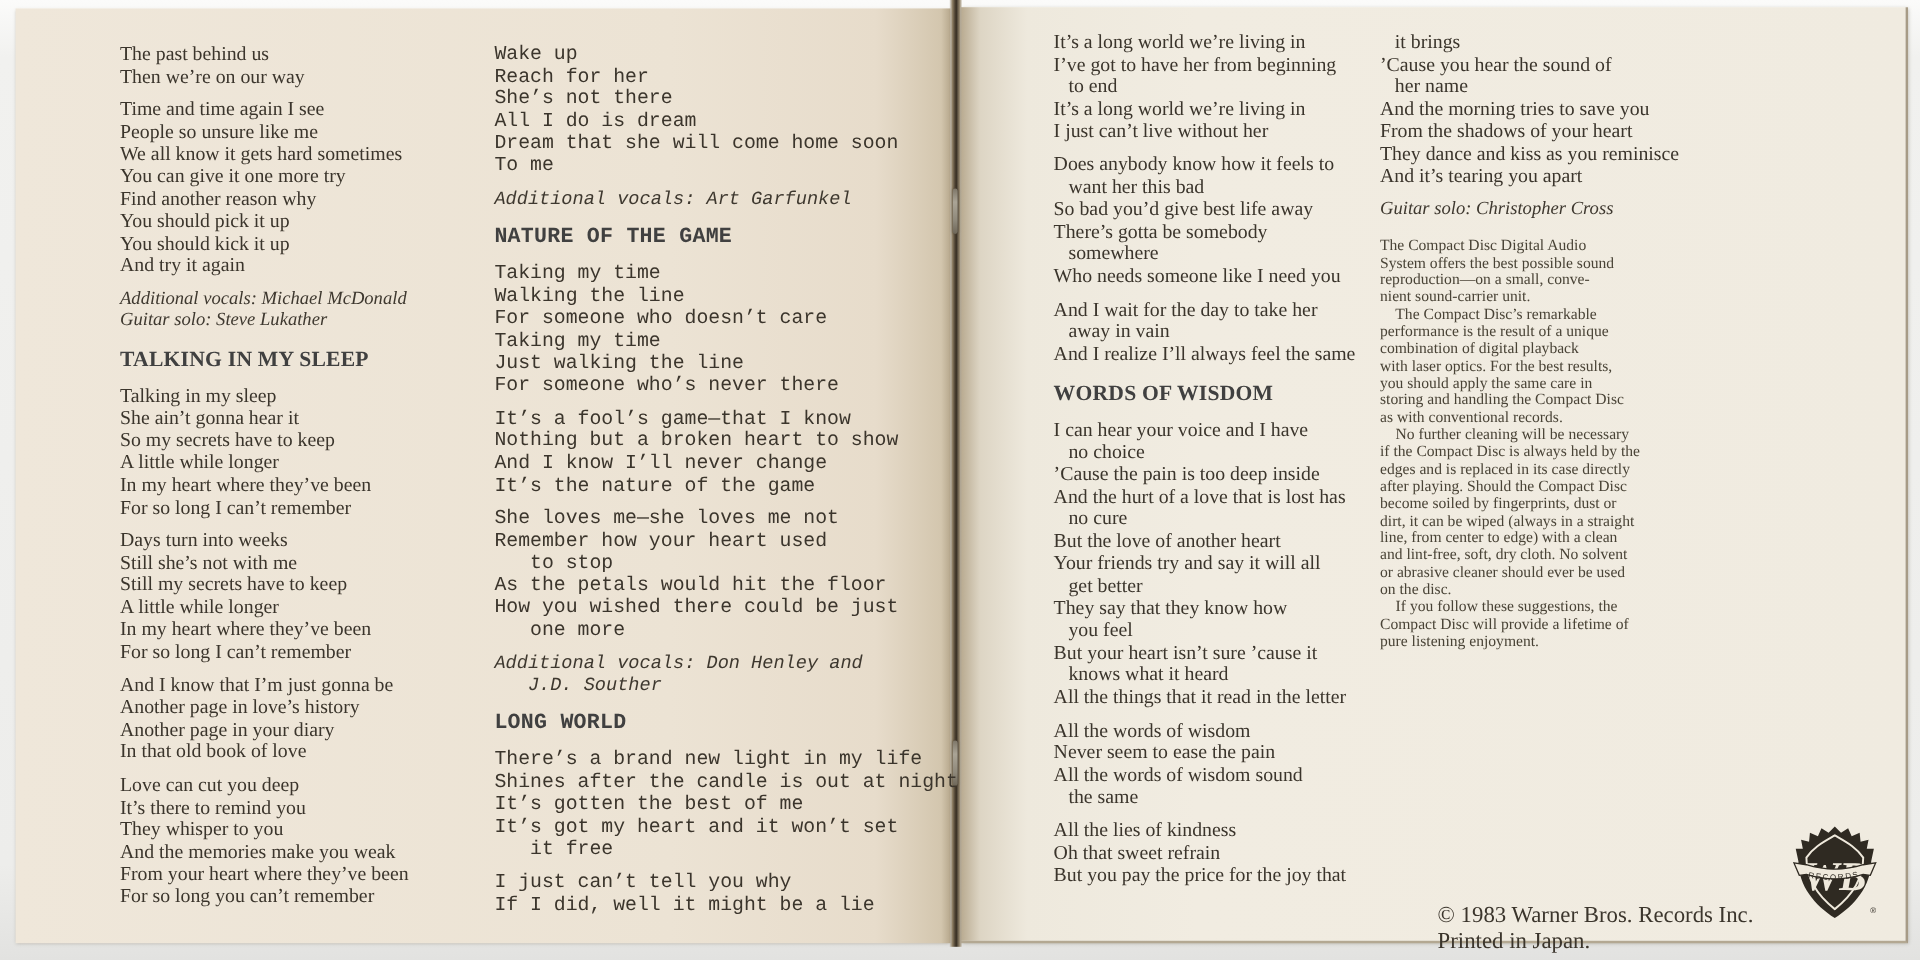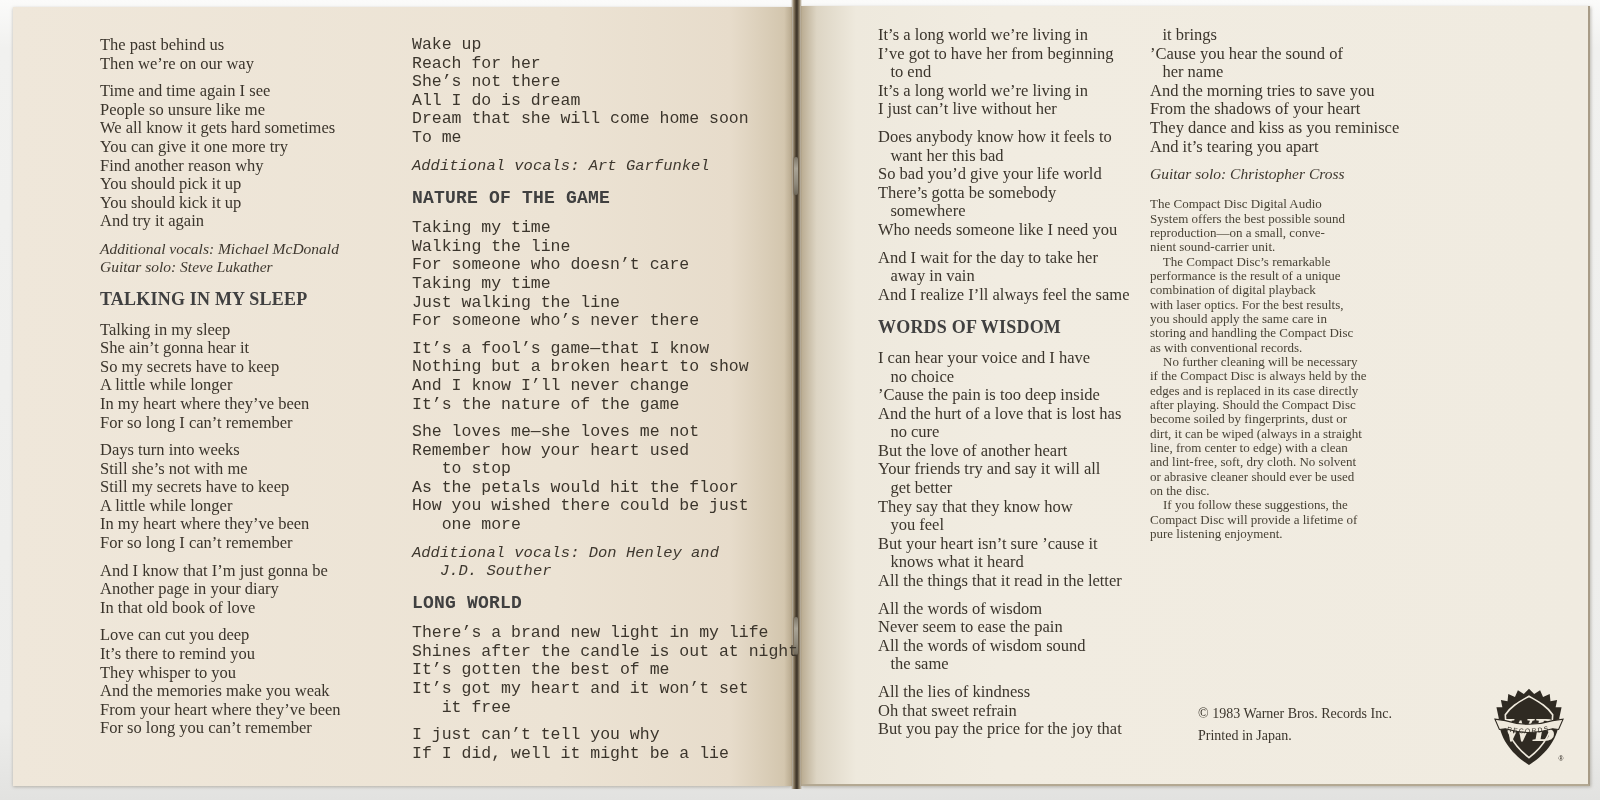--- a/index.html
+++ b/index.html
@@ -44,22 +44,22 @@
   }
   .block.credit{
     font-style:italic;font-size:15.5px;line-height:18px;
     margin-top:1px;margin-bottom:14px;color:#3e382f;
   }
   .block.info{
     font-size:13px;line-height:14.35px;color:#46403656;
     color:#494336;margin-top:7px;
   }
   .footer-copy{
-    position:absolute;left:1198px;top:703px;
-    font-size:14px;line-height:21.5px;color:#3b352c;
+    position:absolute;left:1198px;top:752px;
+    font-size:19px;line-height:21.5px;color:#3b352c;
   }
   .wb-logo{position:absolute;left:1492px;top:686px;width:74px;height:84px;}
 </style>
 </head>
 <body>
 
 <div class="scan-bg"></div>
 
 <div class="page page-left"></div>
 <div class="page page-right"></div>
@@ -100,20 +100,21 @@
     <div class="block stanza">
       <div class="line">Days turn into weeks</div>
       <div class="line">Still she’s not with me</div>
       <div class="line">Still my secrets have to keep</div>
       <div class="line">A little while longer</div>
       <div class="line">In my heart where they’ve been</div>
       <div class="line">For so long I can’t remember</div>
     </div>
     <div class="block stanza">
       <div class="line">And I know that I’m just gonna be</div>
+      <div class="line">Another page in love’s history</div>
       <div class="line">Another page in your diary</div>
       <div class="line">In that old book of love</div>
     </div>
     <div class="block stanza">
       <div class="line">Love can cut you deep</div>
       <div class="line">It’s there to remind you</div>
       <div class="line">They whisper to you</div>
       <div class="line">And the memories make you weak</div>
       <div class="line">From your heart where they’ve been</div>
       <div class="line">For so long you can’t remember</div>
@@ -179,21 +180,21 @@
     <div class="block stanza">
       <div class="line">It’s a long world we’re living in</div>
       <div class="line">I’ve got to have her from beginning</div>
       <div class="line">   to end</div>
       <div class="line">It’s a long world we’re living in</div>
       <div class="line">I just can’t live without her</div>
     </div>
     <div class="block stanza">
       <div class="line">Does anybody know how it feels to</div>
       <div class="line">   want her this bad</div>
-      <div class="line">So bad you’d give your life world</div>
+      <div class="line">So bad you’d give best life away</div>
       <div class="line">There’s gotta be somebody</div>
       <div class="line">   somewhere</div>
       <div class="line">Who needs someone like I need you</div>
     </div>
     <div class="block stanza">
       <div class="line">And I wait for the day to take her</div>
       <div class="line">   away in vain</div>
       <div class="line">And I realize I’ll always feel the same</div>
     </div>
     <div class="block heading">

